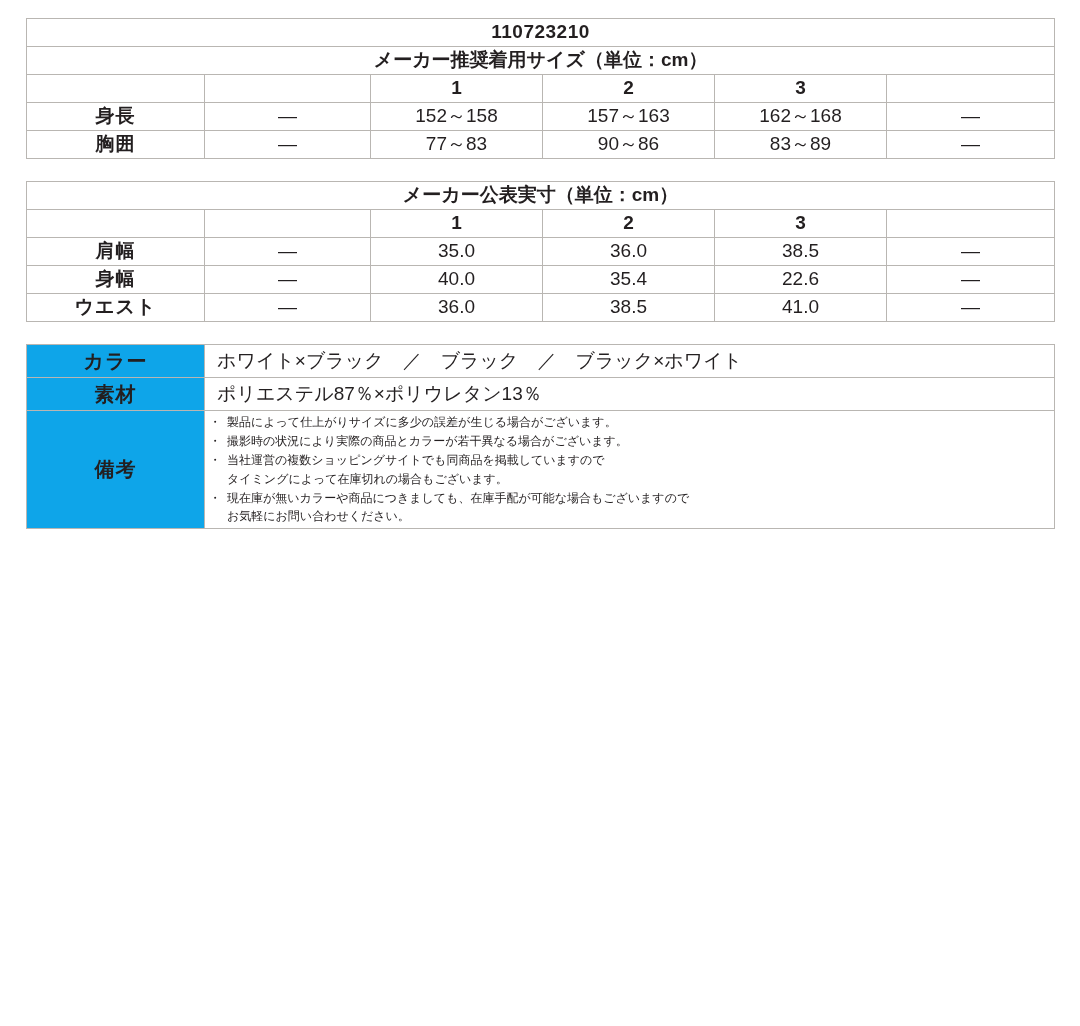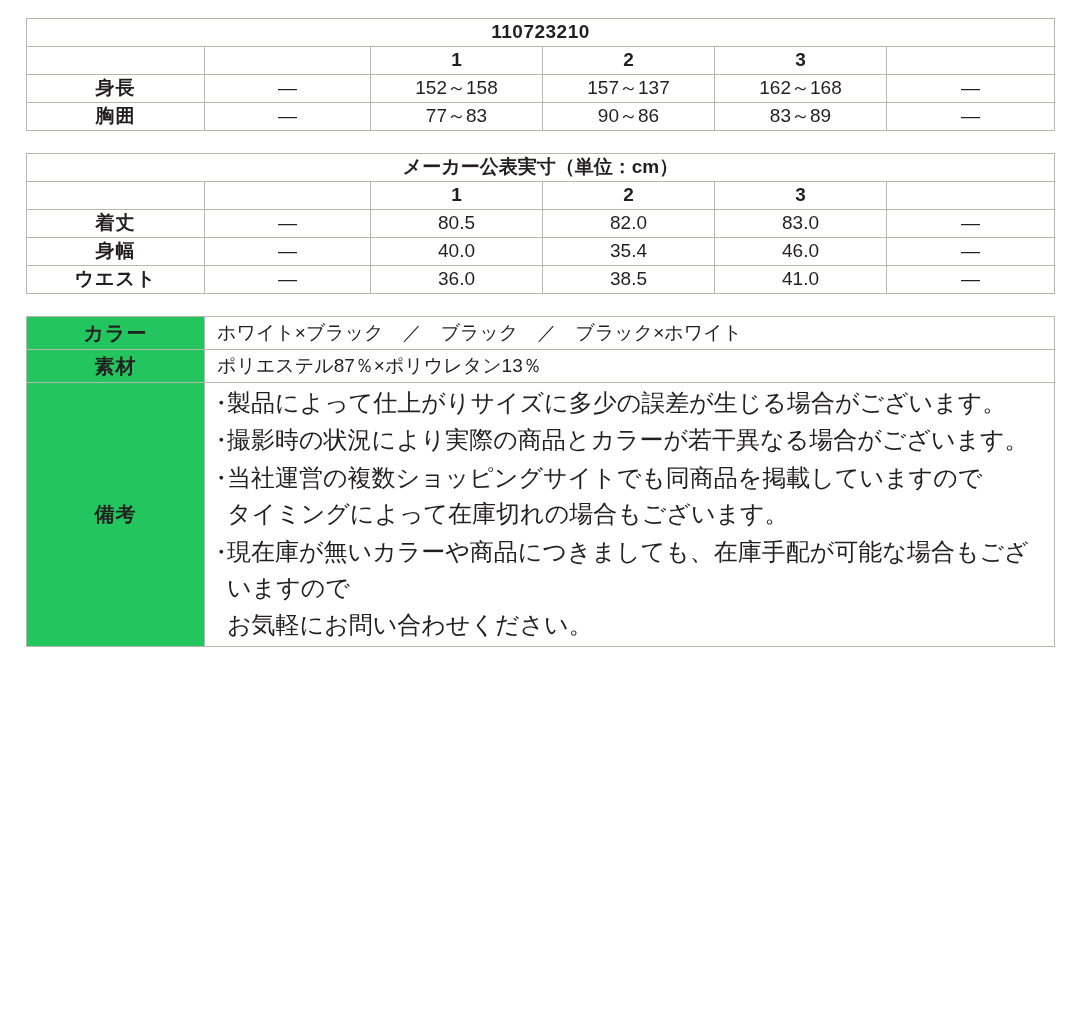--- a/index.html
+++ b/index.html
@@ -76,21 +76,21 @@
     table-layout: fixed;
   }
   table.info td {
     border: 1px solid #b9b6b2;
     vertical-align: middle;
     font-size: 19px;
     background: #ffffff;
     padding: 2px 4px;
   }
   table.info td.label {
-    background: #22c55e;
+    background: #0ea5e9;
     font-weight: bold;
     text-align: center;
     font-size: 20px;
     letter-spacing: 1px;
     width: 178px;
   }
   table.info td.value {
     text-align: left;
     padding-left: 12px;
     font-size: 19px;
@@ -101,21 +101,21 @@
     padding-top: 6px;
     padding-bottom: 8px;
     vertical-align: top;
   }
   td.notes ul {
     list-style: none;
     margin: 0;
     padding: 0;
   }
   td.notes li {
-    font-size: 24px;
+    font-size: 12px;
     line-height: 1.52;
     position: relative;
     padding-left: 18px;
     margin-bottom: 1px;
   }
   td.notes li:before {
     content: "\30FB";
     position: absolute;
     left: 0;
     top: 0;
@@ -143,32 +143,35 @@
         <col class="colw-3">
         <col class="colw-4">
         <col class="colw-5">
         <col class="colw-6">
     </colgroup>
     <tbody>
       <tr>
         <td class="title" colspan="6">110723210</td>
       </tr>
       <tr>
+        <td class="subtitle" colspan="6">メーカー推奨着用サイズ（単位：cm）</td>
+      </tr>
+      <tr>
         <td class="shade"></td>
         <td class="shade"></td>
         <td class="colhead">1</td>
         <td class="colhead">2</td>
         <td class="colhead">3</td>
         <td class="shade"></td>
       </tr>
       <tr>
         <td class="rowhead">身長</td>
         <td class="dash">―</td>
         <td class="val">152～158</td>
-        <td class="val">157～137</td>
+        <td class="val">157～163</td>
         <td class="val">162～168</td>
         <td class="dash">―</td>
       </tr>
       <tr>
         <td class="rowhead">胸囲</td>
         <td class="dash">―</td>
         <td class="val">77～83</td>
         <td class="val">90～86</td>
         <td class="val">83～89</td>
         <td class="dash">―</td>
@@ -191,33 +194,33 @@
       </tr>
       <tr>
         <td class="shade"></td>
         <td class="shade"></td>
         <td class="colhead">1</td>
         <td class="colhead">2</td>
         <td class="colhead">3</td>
         <td class="shade"></td>
       </tr>
       <tr>
-        <td class="rowhead">着丈</td>
-        <td class="dash">―</td>
-        <td class="val">80.5</td>
-        <td class="val">82.0</td>
-        <td class="val">83.0</td>
+        <td class="rowhead">肩幅</td>
+        <td class="dash">―</td>
+        <td class="val">35.0</td>
+        <td class="val">36.0</td>
+        <td class="val">38.5</td>
         <td class="dash">―</td>
       </tr>
       <tr>
         <td class="rowhead">身幅</td>
         <td class="dash">―</td>
         <td class="val">40.0</td>
         <td class="val">35.4</td>
-        <td class="val">46.0</td>
+        <td class="val">22.6</td>
         <td class="dash">―</td>
       </tr>
       <tr>
         <td class="rowhead">ウエスト</td>
         <td class="dash">―</td>
         <td class="val">36.0</td>
         <td class="val">38.5</td>
         <td class="val">41.0</td>
         <td class="dash">―</td>
       </tr>

